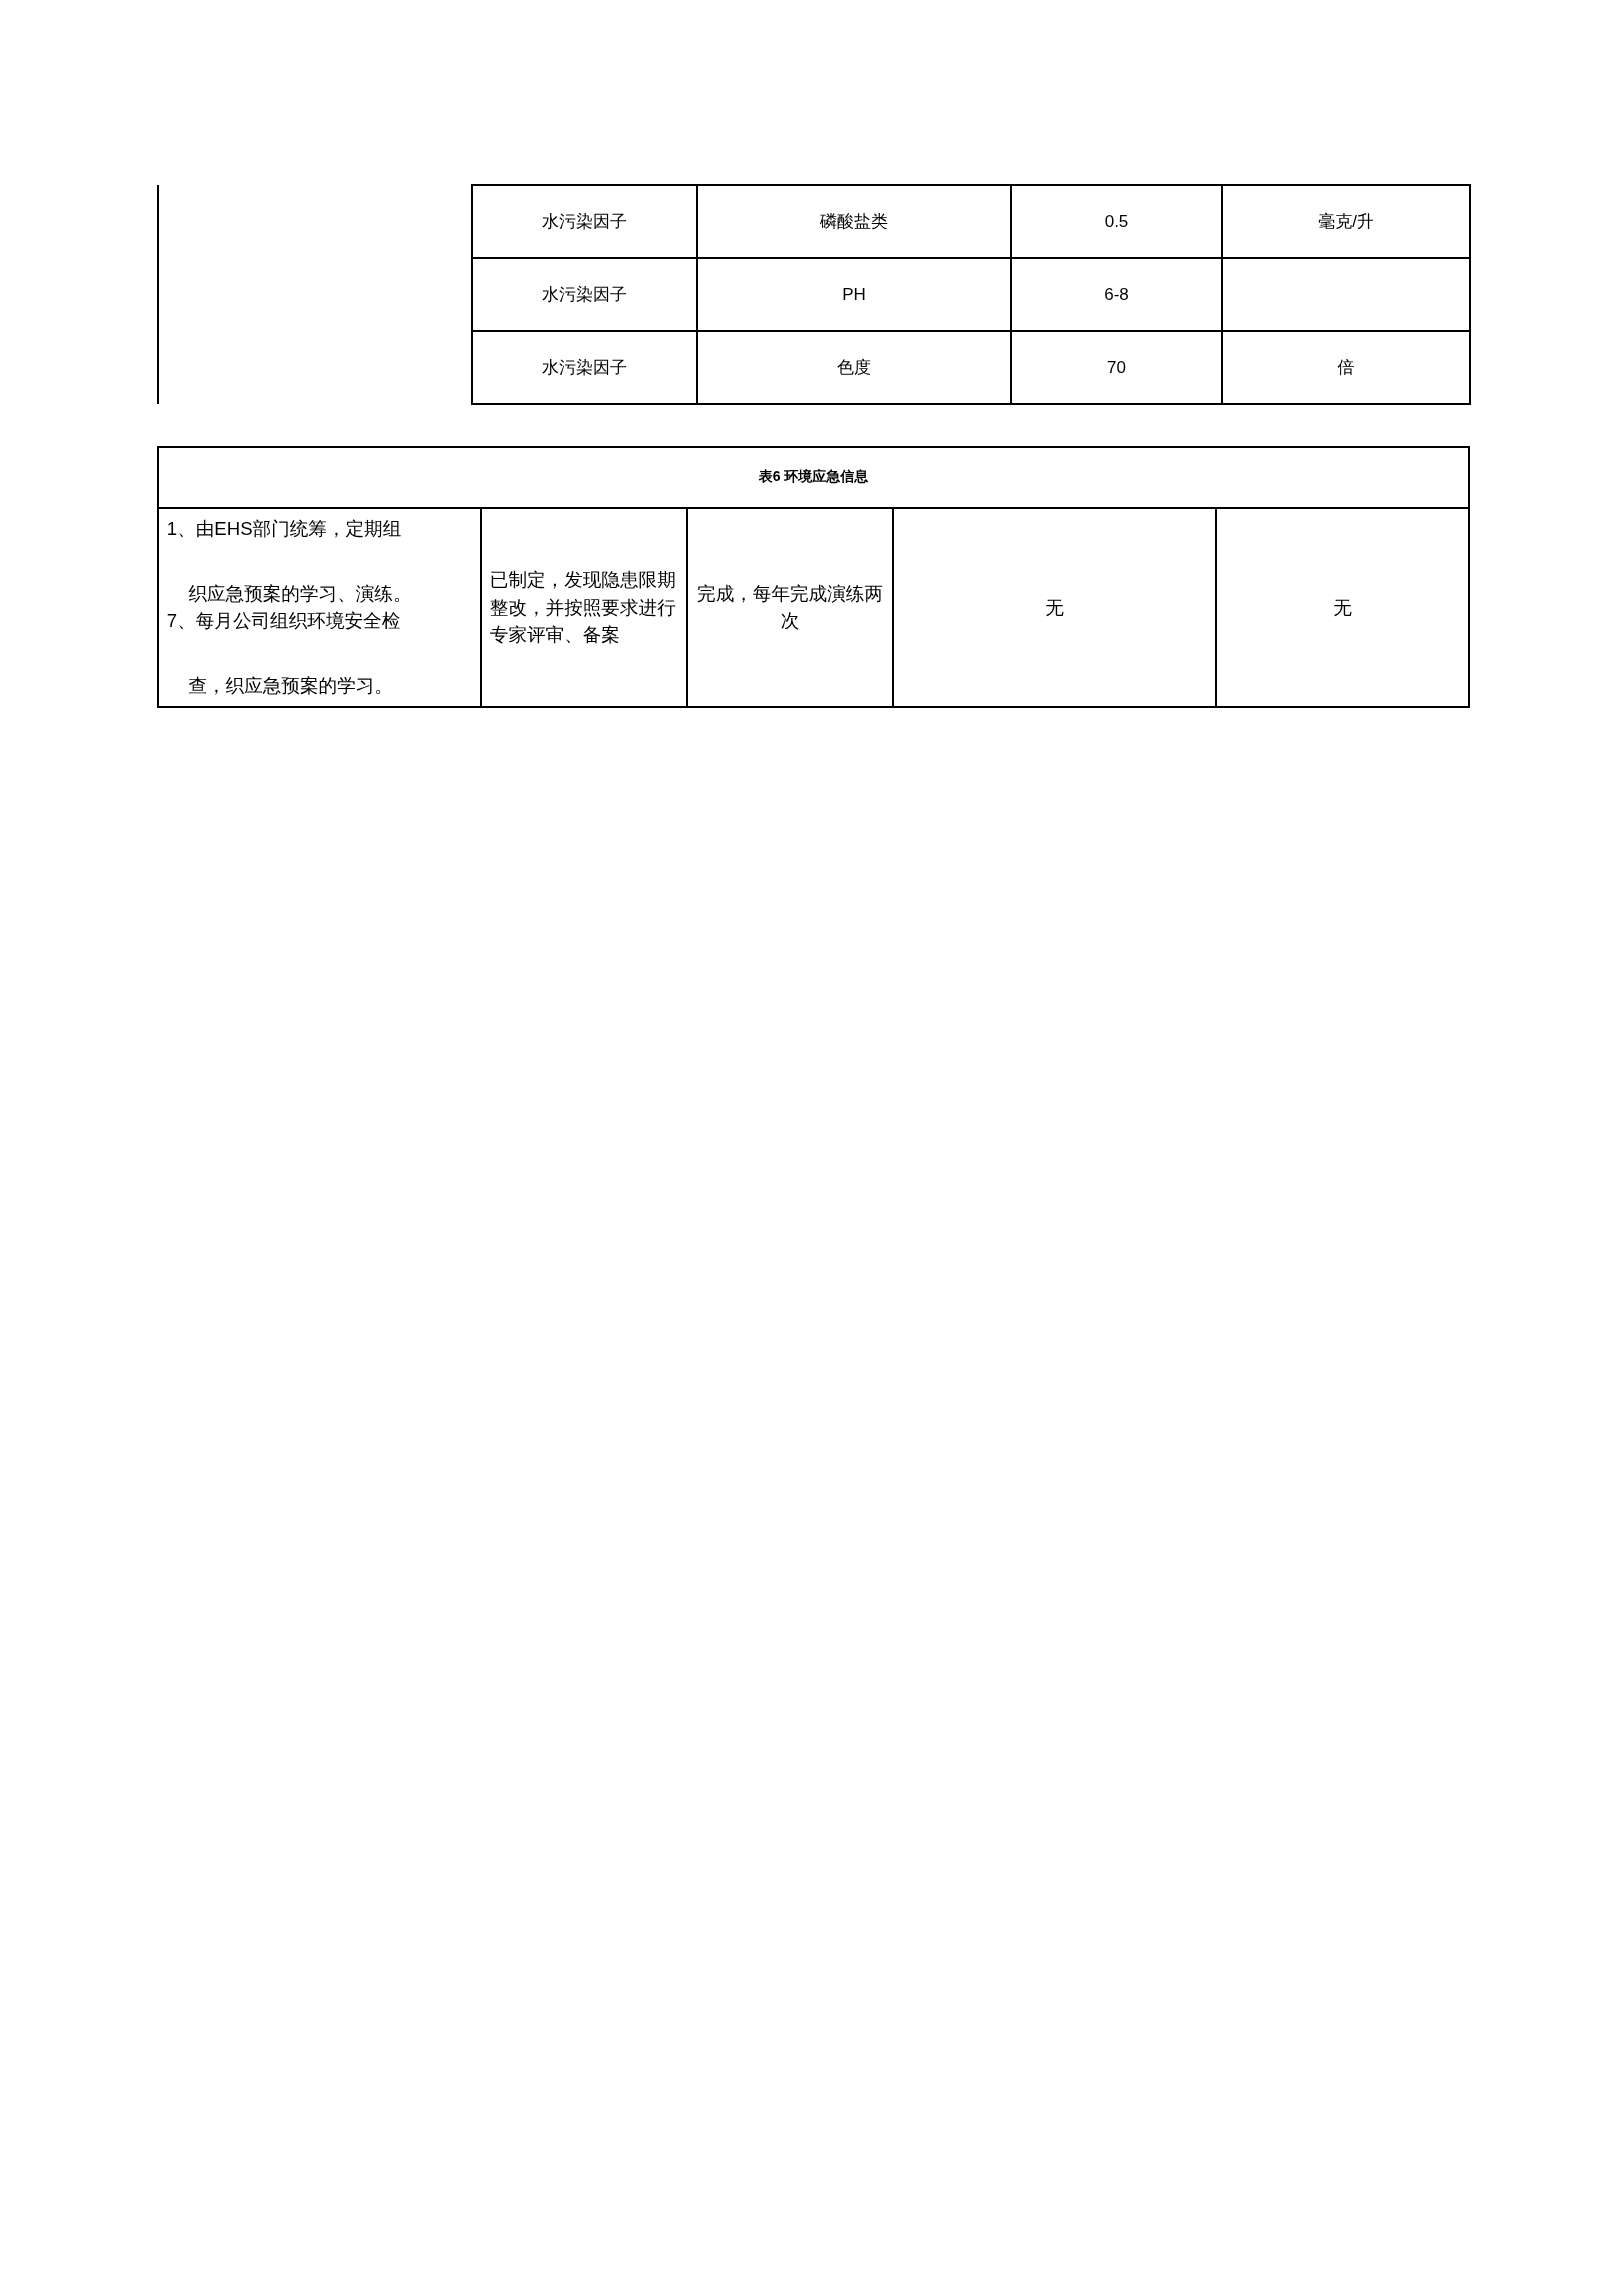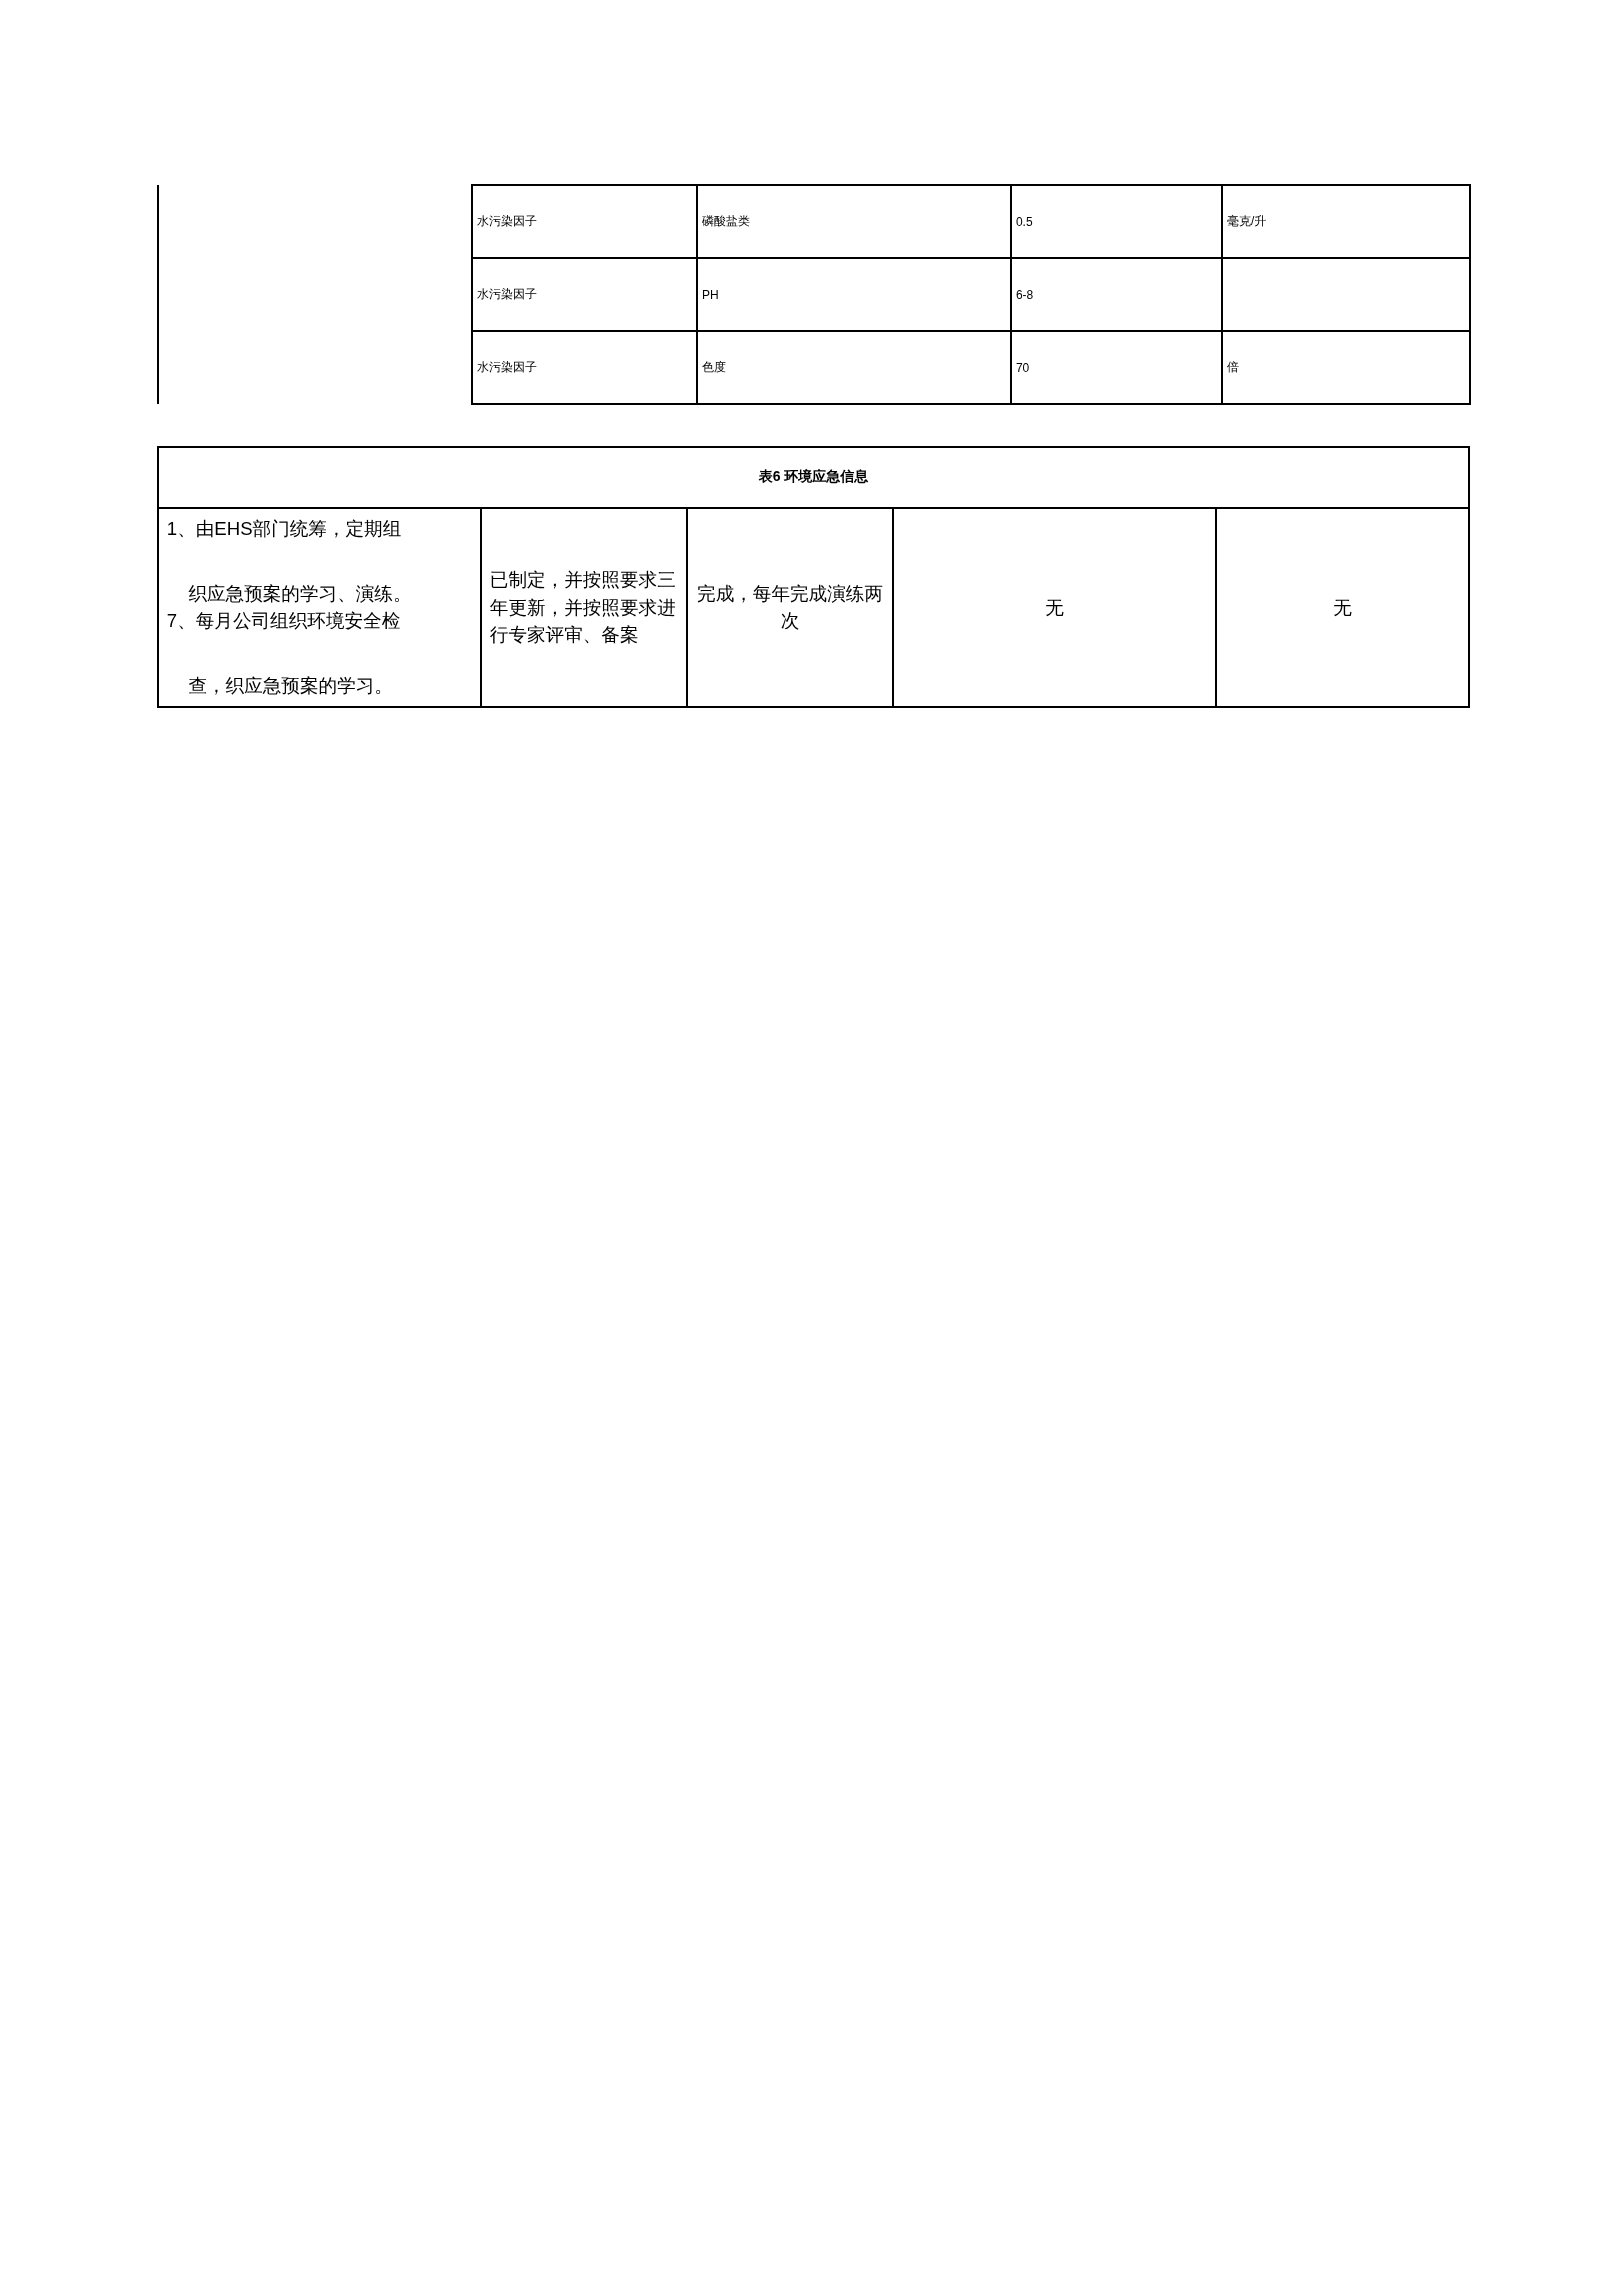--- a/index.html
+++ b/index.html
@@ -27,22 +27,23 @@
   .tbl-pollutant {
     position: absolute;
     left: 157px;
     top: 184px;
     width: 1311px;
     border-collapse: collapse;
     table-layout: fixed;
   }
   .tbl-pollutant td {
     border: 2px solid #000;
+    text-align: center;
     vertical-align: middle;
-    font-size: 12px;
+    font-size: 17px;
     height: 71px;
     padding: 0 3.9px;
   }
   .tbl-pollutant td.empty-left {
     border-left: 2px solid #000;
     border-top: none;
     border-bottom: none;
     border-right: 2px solid #000;
   }
   .col-a { width: 314px; }
@@ -155,21 +156,21 @@
       <tr class="title-row">
         <td colspan="5">表6 环境应急信息</td>
       </tr>
       <tr class="body-row">
         <td class="cell-left">
           <span class="indent-line">1、由EHS部门统筹，定期组</span>
           <span class="indent-sub">织应急预案的学习、演练。</span>
           <span class="indent-line">7、每月公司组织环境安全检</span>
           <span class="indent-sub">查，织应急预案的学习。</span>
         </td>
-        <td class="cell-left">已制定，并按照要求三年更新，并按照要求进行专家评审、备案</td>
+        <td class="cell-left">已制定，发现隐患限期整改，并按照要求进行专家评审、备案</td>
         <td class="cell-center">完成，每年完成演练两次</td>
         <td class="cell-center">无</td>
         <td class="cell-center">无</td>
       </tr>
     </tbody>
   </table>
 
 </div>
 
 

